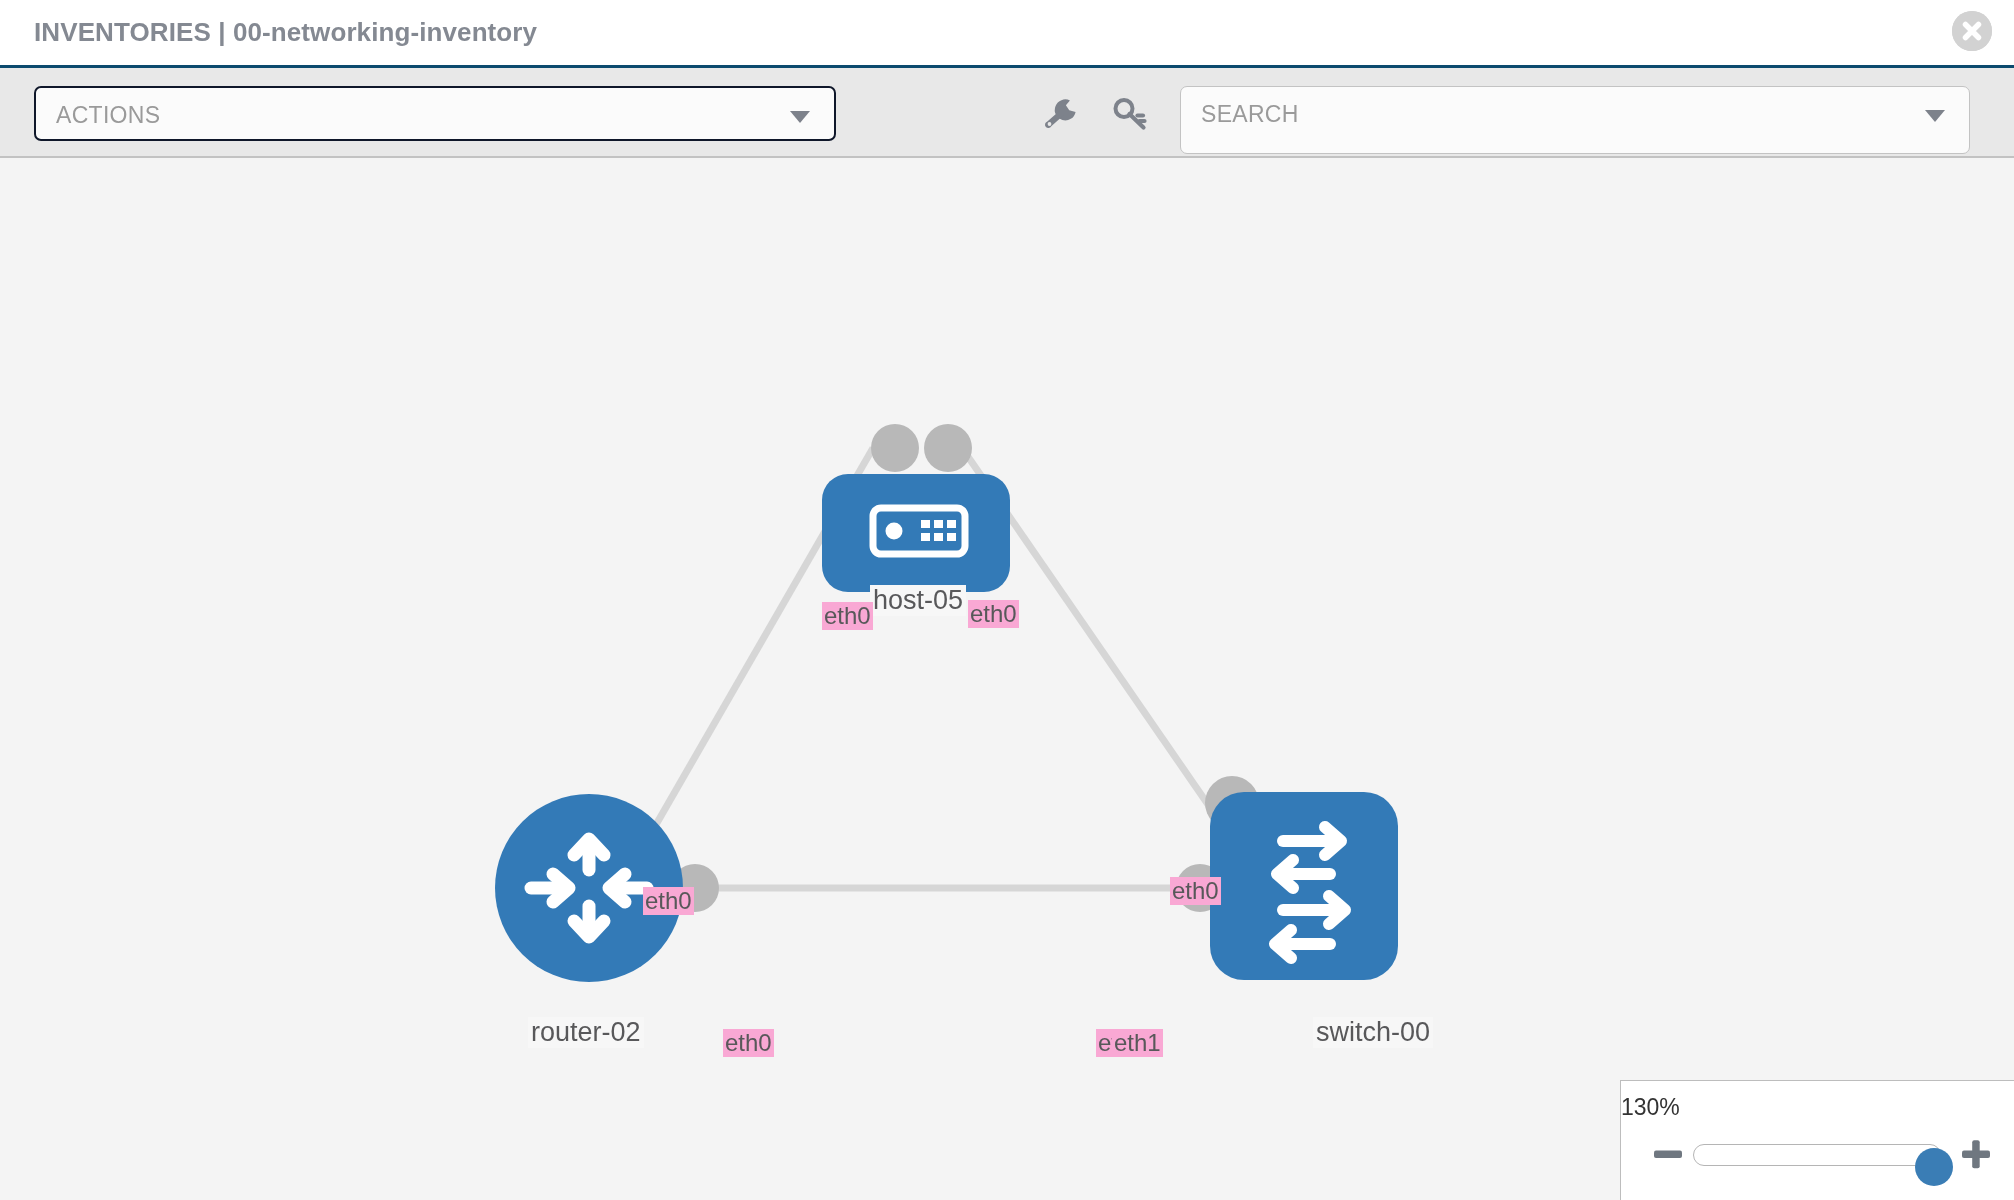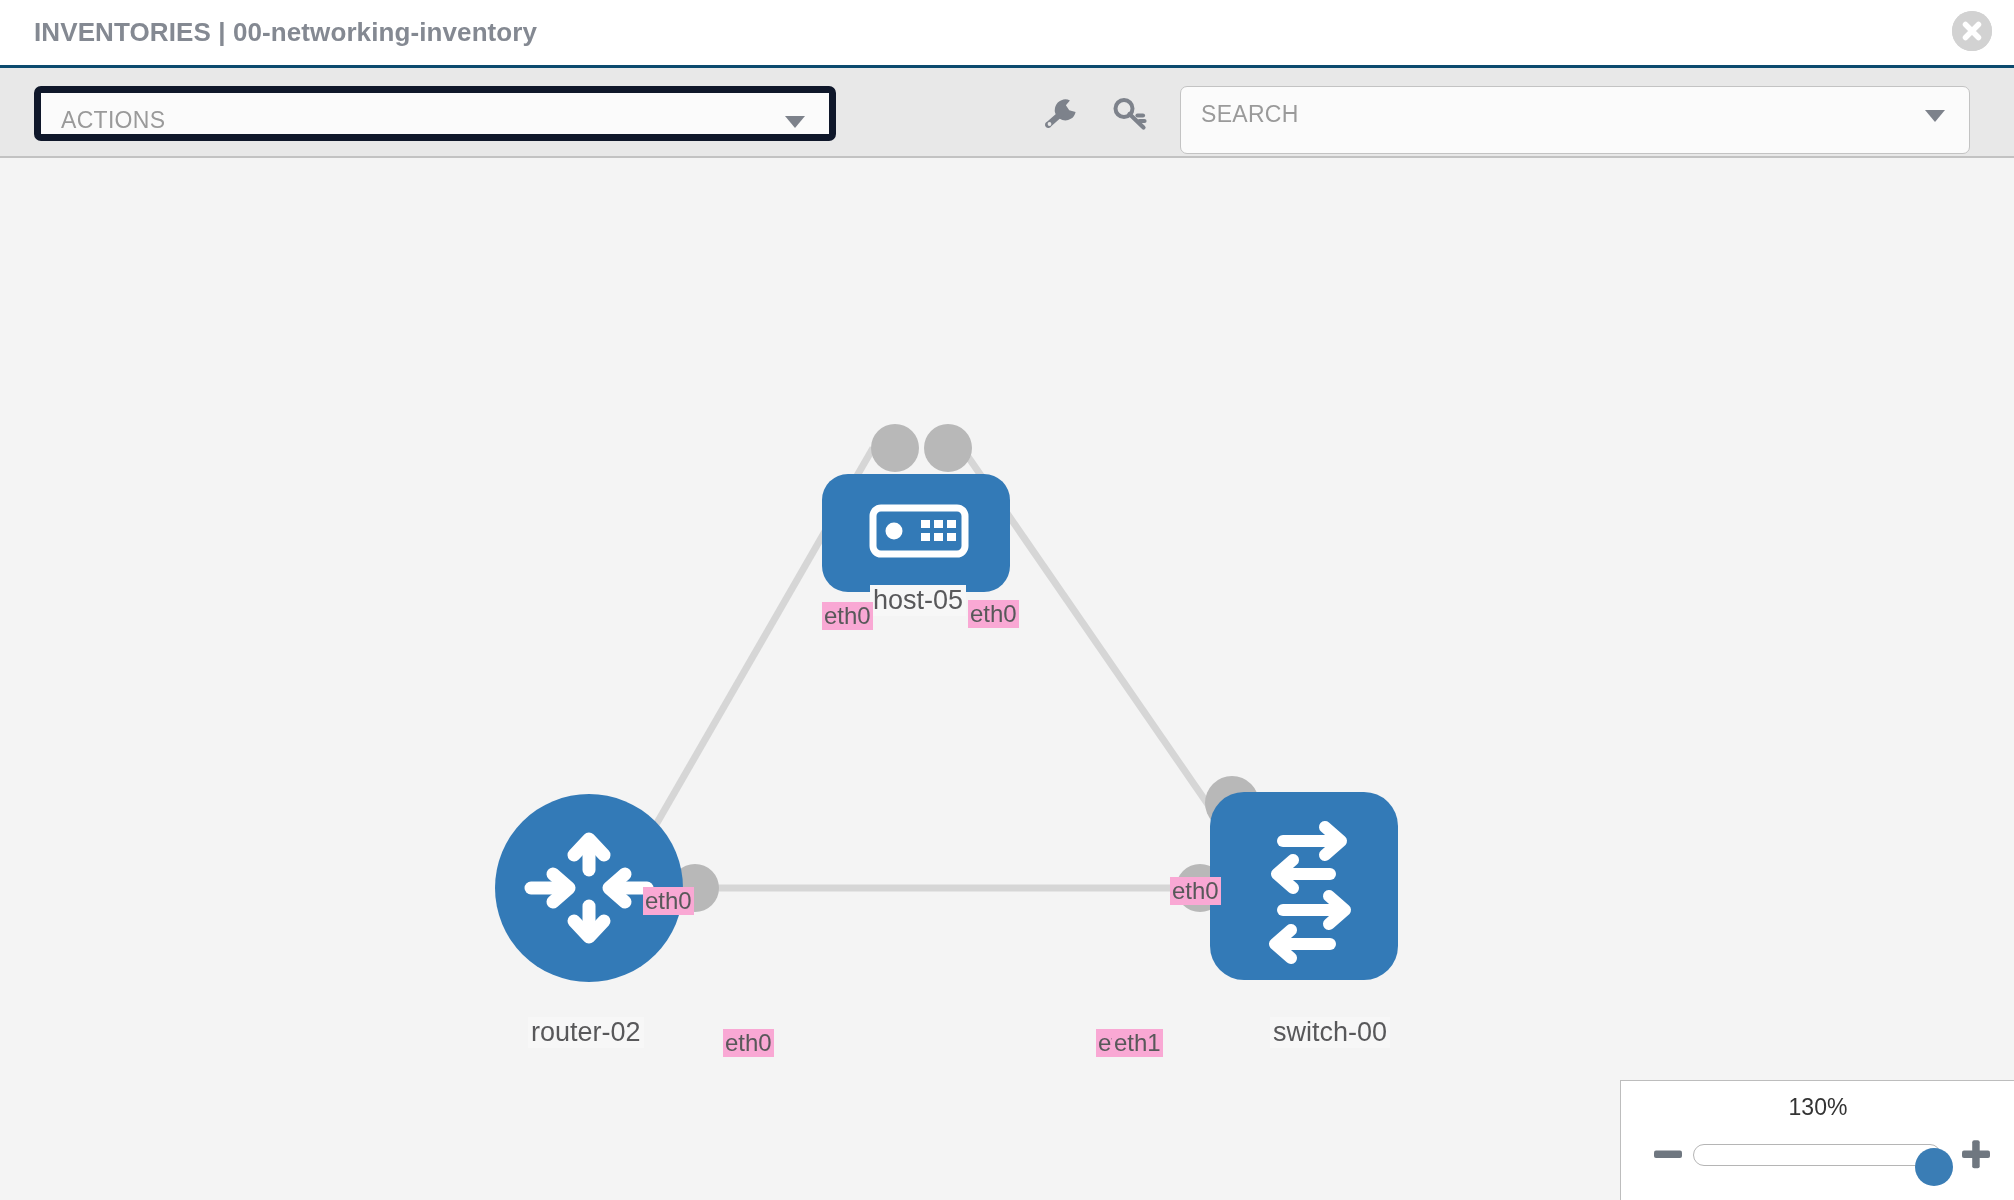--- a/index.html
+++ b/index.html
@@ -61,21 +61,21 @@
     border-bottom: 2px solid #c2c2c2;
     box-sizing: border-box;
   }
   .actions-select {
     position: absolute;
     left: 34px;
     top: 18px;
     width: 802px;
     height: 55px;
     background: #fbfbfb;
-    border: 7px solid #0f172a;
+    border: 2px solid #0f172a;
     border-radius: 7px;
     box-sizing: border-box;
     cursor: pointer;
   }
   .actions-select .label {
     position: absolute;
     left: 20px;
     top: 14px;
     font-size: 23px;
     color: #9a9a9a;
@@ -168,21 +168,20 @@
     border: 1px solid #bdbdbd;
     border-right: none;
     border-bottom: none;
     box-sizing: border-box;
   }
   .zoom-value {
     position: absolute;
     top: 13px;
     left: 0;
     width: 394px;
-    text-align: center;
     font-size: 23px;
     color: #333333;
   }
   .zoom-row {
     position: absolute;
     top: 52px;
     left: 0;
     width: 394px;
     height: 44px;
   }
@@ -334,21 +333,21 @@
           <polyline points="1329,738 1345,752 1329,766"></polyline>
 
           <line x1="1278" y1="786" x2="1330" y2="786"></line>
           <polyline points="1291,772 1275,786 1291,800"></polyline>
         </g>
       </g>
     </svg>
 
     <div class="node-label" style="left:870px; top:427px;">host-05</div>
     <div class="node-label" style="left:528px; top:859px;">router-02</div>
-    <div class="node-label" style="left:1270px; top:859px;">switch-00</div>
+    <div class="node-label" style="left:1313px; top:859px;">switch-00</div>
 
     <div class="edge-label" style="left:822px; top:444px;">eth0</div>
     <div class="edge-label" style="left:968px; top:442px;">eth0</div>
     <div class="edge-label" style="left:643px; top:729px;">eth0</div>
     <div class="edge-label" style="left:1170px; top:719px;">eth0</div>
     <div class="edge-label" style="left:723px; top:871px;">eth0</div>
     <div class="edge-label" style="left:1096px; top:871px;">eth0</div>
     <div class="edge-label" style="left:1112px; top:871px;">eth1</div>
 
   </div>

